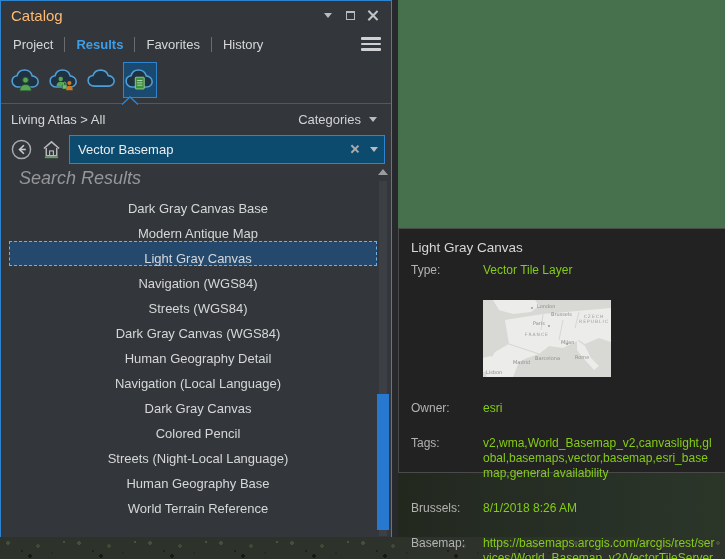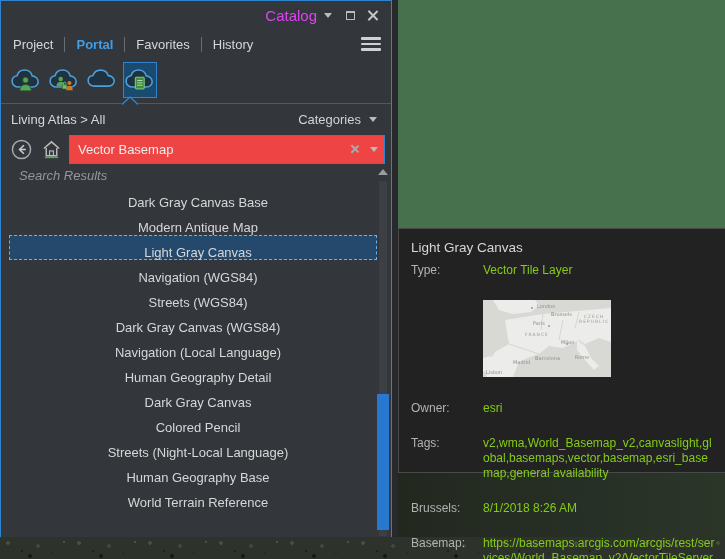--- a/index.html
+++ b/index.html
@@ -26,21 +26,21 @@
       radial-gradient(circle 3px at 30px 19px,#171a14 60%, transparent 61%);
     background-size:71px 22px;
   }
   
   .panel {
     position:absolute; left:0; top:0; width:392px; height:537px;
     background:#33363a; border:1px solid #2f84cf; border-bottom:none;
     color:#d6d7d8; font-size:13px;
   }
   .titlebar { display:flex; align-items:center; height:28px; padding:0 8px 0 10px; }
-  .title-text { color:#d946ef; font-size:15px; flex:1;text-align:right; }
+  .title-text { color:#fdba74; font-size:15px; flex:1; }
   .win-btn { width:22px; height:20px; display:flex; align-items:center; justify-content:center; cursor:default; }
   .caret-down { width:0; height:0; border-left:4px solid transparent; border-right:4px solid transparent; border-top:5px solid #b9bbbd; }
   .max-box { width:9px; height:9px; border:1.5px solid #b9bbbd; border-top-width:2.5px; }
   .x-icon { position:relative; width:11px; height:11px; }
   .x-icon::before,.x-icon::after { content:""; position:absolute; left:5px; top:-1px; width:1.8px; height:13px; background:#c3c5c7; }
   .x-icon::before { transform:rotate(45deg); } .x-icon::after { transform:rotate(-45deg); }
   
   .tabrow { display:flex; align-items:center; height:30px; padding:0 10px; }
   .tab { padding:2px 2px; color:#d6d7d8; cursor:default; }
   .tab.active { color:#3f9ee8; font-weight:bold; }
@@ -53,30 +53,30 @@
   .cloud-btn.selected { background:#1a4a70; border-color:#2f84cf; }
   .divider-line { position:relative; height:1px; background:#54575b; margin-top:2px; }
   .notch { position:absolute; left:120px; top:-7px; }
   
   .filterrow { display:flex; align-items:center; height:30px; padding:0 10px; }
   .breadcrumb { flex:1; color:#d6d7d8; }
   .categories-btn { display:flex; align-items:center; gap:8px; color:#d2d3d5; cursor:default; padding:2px 4px; }
   
   .searchrow { display:flex; align-items:center; height:30px; padding:0 6px 0 8px; gap:6px; }
   .icon-btn { display:flex; align-items:center; justify-content:center; width:24px; height:24px; cursor:default; }
-  .search-box { flex:1; display:flex; align-items:center; height:29px; background:#ef4444; border:1px solid #2f84cf; }
+  .search-box { flex:1; display:flex; align-items:center; height:29px; background:#0c4a6e; border:1px solid #2f84cf; }
   .search-input { flex:1; background:transparent; border:none; outline:none; color:#ebecec; font-size:13px;
     padding:0 8px; font-family:"Liberation Sans","DejaVu Sans",sans-serif; }
   .clear-x { position:relative; width:18px; height:18px; margin-right:2px; cursor:default; }
   .clear-x::before,.clear-x::after { content:""; position:absolute; left:8px; top:4px; width:1.6px; height:10px; background:#a9abad; }
   .clear-x::before { transform:rotate(45deg); } .clear-x::after { transform:rotate(-45deg); }
   .dd-arrow { width:16px; display:flex; justify-content:center; margin-right:2px; cursor:default; }
   
   .list { position:relative; height:372px; padding-top:3px; }
-  .list-header { font-style:italic; color:#95979a; padding:1px 0 2px 18px; font-size:13px; }
+  .list-header { font-style:italic; color:#95979a; padding:1px 0 2px 18px; font-size:18px; }
   .row { display:flex; align-items:center; height:25px; padding-left:10px; gap:9px; border:1px solid transparent;
     margin:0 14px 0 8px;flex-direction:column; }
   .row.selected { background:#25496d; border:1px dashed #6fb0e8; }
   .row-label { white-space:nowrap; }
   
   .vscroll { position:absolute; right:2px; top:166px; width:12px; height:369px; }
   .scroll-up { width:0; height:0; margin:2px auto 4px; border-left:5px solid transparent; border-right:5px solid transparent; border-bottom:6px solid #9a9c9e; }
   .scroll-track { position:absolute; left:2px; top:14px; width:8px; bottom:0; background:#3c3f43; }
   .scroll-thumb { position:absolute; left:0; top:227px; width:12px; height:136px; background:#2878d0; }
   
@@ -118,21 +118,21 @@
           <span class="max-box"></span>
         </span>
       <span class="win-btn">
           <span class="x-icon"></span>
         </span>
     </div>
 
     <div class="tabrow">
       <span class="tab">Project</span>
       <span class="tab-sep"></span>
-      <span class="tab active">Portal</span>
+      <span class="tab active">Results</span>
       <span class="tab-sep"></span>
       <span class="tab">Favorites</span>
       <span class="tab-sep"></span>
       <span class="tab">History</span>
       <span class="burger">
           <div></div>
           <div></div>
           <div></div>
         </span>
     </div>
@@ -264,36 +264,36 @@
       </div>
       <div class="row">
         <svg width="16" height="16" viewBox="0 0 16 16">
             <rect x="1.5" y="1.5" width="13" height="13" fill="#5a8f4f" stroke="#9aa3a8" stroke-width="1.4"></rect>
             <path d="M14.5,1.5 L14.5,11 L8,14.5 L14.5,14.5 Z" fill="#3a78c8"></path>
             <path d="M6,9 L10,4 L12,8 Z" fill="#6fae5e"></path>
           </svg>
         <span class="row-label">Dark Gray Canvas (WGS84)</span>
       </div>
       <div class="row">
+        <svg width="17" height="16" viewBox="0 0 17 16">
+            <path d="M2.5,3.5 L13.5,2.2 L15,11.8 L4,13.6 Z" fill="#ddbe2e" stroke="#6b5e12" stroke-width="1"></path>
+            <rect x="5" y="5" width="2.4" height="2.4" fill="#4c441b"></rect>
+            <rect x="9.2" y="4.6" width="2.4" height="2.4" fill="#4c441b"></rect>
+            <rect x="7" y="8.6" width="2.4" height="2.4" fill="#4c441b"></rect>
+            <rect x="11" y="8.2" width="1.6" height="1.6" fill="#4c441b"></rect>
+          </svg>
+        <span class="row-label">Human Geography Detail</span>
+      </div>
+      <div class="row">
         <svg width="16" height="16" viewBox="0 0 16 16">
             <rect x="1.5" y="1.5" width="13" height="13" fill="#5a8f4f" stroke="#9aa3a8" stroke-width="1.4"></rect>
             <path d="M14.5,1.5 L14.5,11 L8,14.5 L14.5,14.5 Z" fill="#3a78c8"></path>
             <path d="M6,9 L10,4 L12,8 Z" fill="#6fae5e"></path>
           </svg>
         <span class="row-label">Navigation (Local Language)</span>
-      </div>
-      <div class="row">
-        <svg width="17" height="16" viewBox="0 0 17 16">
-            <path d="M2.5,3.5 L13.5,2.2 L15,11.8 L4,13.6 Z" fill="#ddbe2e" stroke="#6b5e12" stroke-width="1"></path>
-            <rect x="5" y="5" width="2.4" height="2.4" fill="#4c441b"></rect>
-            <rect x="9.2" y="4.6" width="2.4" height="2.4" fill="#4c441b"></rect>
-            <rect x="7" y="8.6" width="2.4" height="2.4" fill="#4c441b"></rect>
-            <rect x="11" y="8.2" width="1.6" height="1.6" fill="#4c441b"></rect>
-          </svg>
-        <span class="row-label">Human Geography Detail</span>
       </div>
       <div class="row">
         <svg width="16" height="16" viewBox="0 0 16 16">
             <rect x="1.5" y="1.5" width="13" height="13" fill="#5a8f4f" stroke="#9aa3a8" stroke-width="1.4"></rect>
             <path d="M14.5,1.5 L14.5,11 L8,14.5 L14.5,14.5 Z" fill="#3a78c8"></path>
             <path d="M6,9 L10,4 L12,8 Z" fill="#6fae5e"></path>
           </svg>
         <span class="row-label">Dark Gray Canvas</span>
       </div>
       <div class="row">

